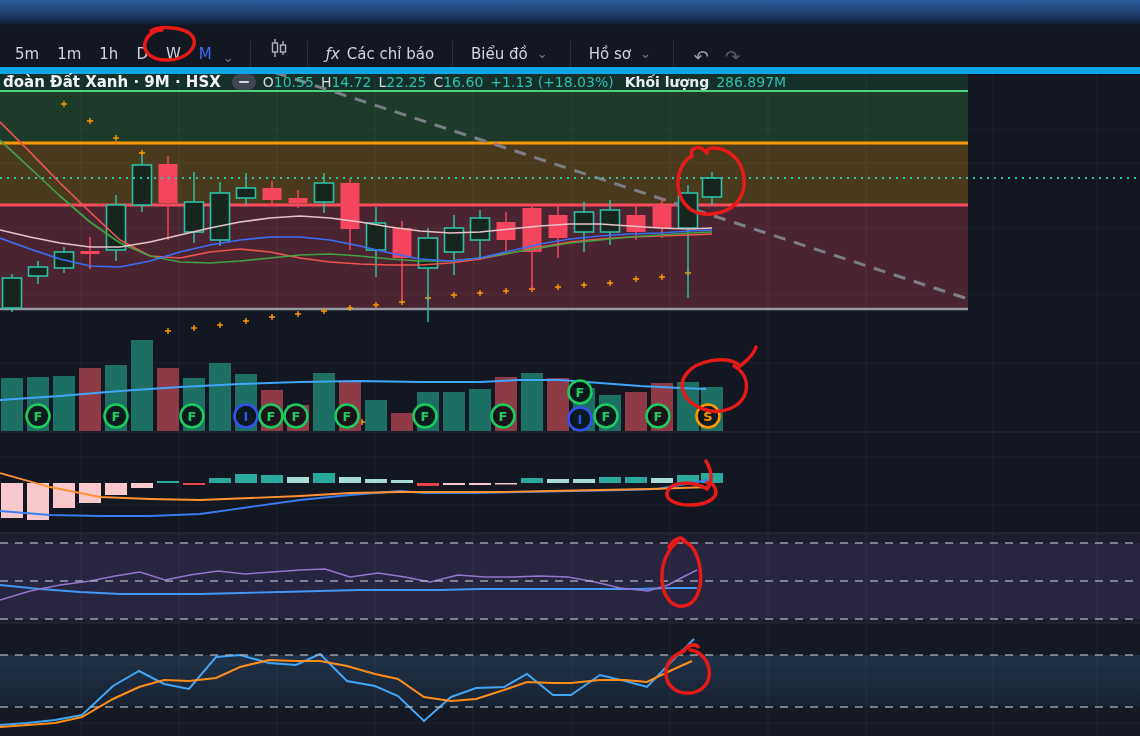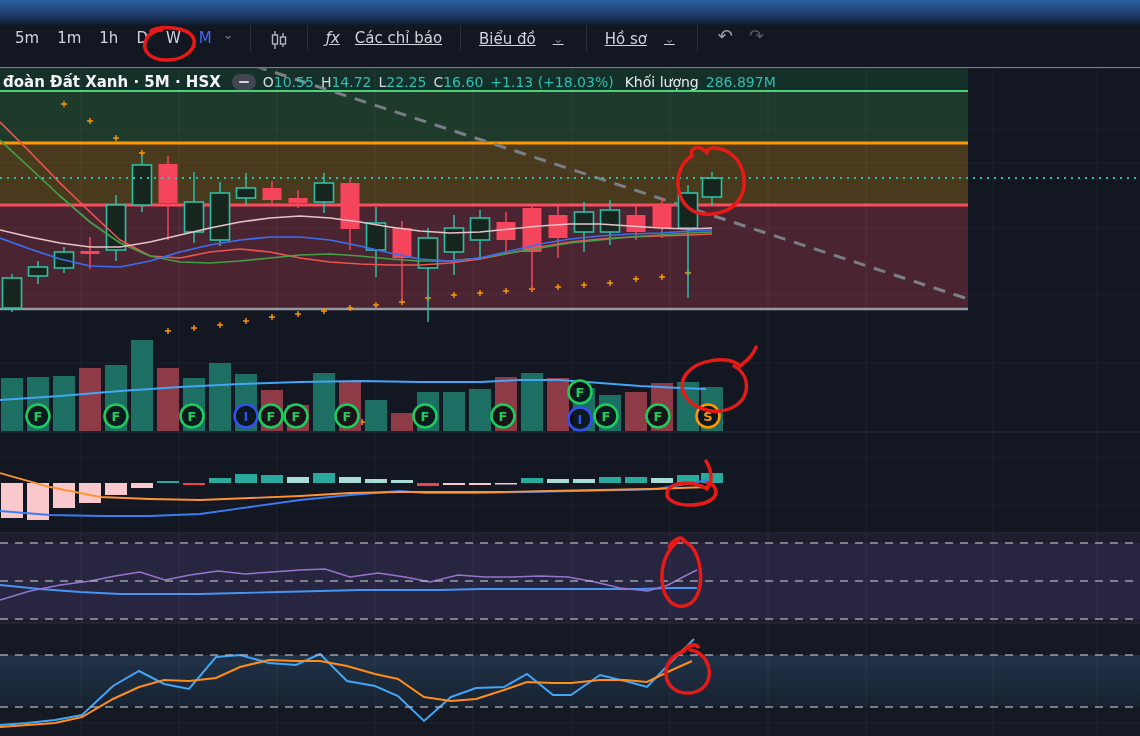--- a/index.html
+++ b/index.html
@@ -1,39 +1,39 @@
 <!DOCTYPE html>
 <html><head>
 <meta charset="utf-8">
 <style>
   html,body{margin:0;padding:0;background:#0d1117;}
   .screen{position:relative;width:1140px;height:736px;overflow:hidden;
           background:#131722;font-family:"DejaVu Sans","Liberation Sans",sans-serif;}
   .titlebar{position:absolute;left:0;top:0;width:1140px;height:25px;
             background:linear-gradient(180deg,#2d5f9f 0%,#1d3e6e 55%,#111a2c 100%);}
   .toolbar{position:absolute;left:0;top:25px;width:1140px;height:42px;background:#131722;
-           border-bottom:1px solid #0ea5e9;display:flex;align-items:flex-start;
+           border-bottom:7px solid #0ea5e9;display:flex;align-items:flex-end;
            color:#d1d4dc;font-size:15px;z-index:2;}
   .tfbtn{padding:4px 9px;border-radius:4px;cursor:pointer;font-weight:500;}
   .tfbtn.active{color:#3f6af5;}
   .chev{color:#787b86;font-size:13px;margin-left:-2px;padding:2px 4px;cursor:pointer;}
   .sep{width:1px;height:26px;background:#2a2e39;margin:0 12px;}
-  .tbtn{display:flex;align-items:center;gap:15px;padding:4px 6px;cursor:pointer;text-decoration:underline;}
+  .tbtn{display:flex;align-items:center;gap:7px;padding:4px 6px;cursor:pointer;}
   .fxg{font-size:15px;color:#d1d4dc;font-style:italic;}
   .undo{color:#9aa0ab;font-size:18px;padding:0 8px;cursor:pointer;}
   .redo{color:#565b66;font-size:18px;padding:0 8px;cursor:pointer;}
   .legend{position:absolute;left:3px;top:72px;height:20px;display:flex;align-items:center;
           gap:7px;z-index:3;font-size:14px;white-space:nowrap;}
   .sym{font-size:15px;font-weight:600;color:#f0f2f6;margin-right:4px;}
   .pill{width:24px;height:16px;border-radius:8px;background:#41454f;display:inline-flex;
         align-items:center;justify-content:center;cursor:pointer;}
   .pill span{display:block;width:10px;height:2px;background:#d5d8e0;border-radius:1px;}
   .lab{color:#d5d8e0;}
   .val{color:#2ebfb0;}
-  .vlab{color:#e8ebf2;font-weight:400;margin-left:4px;}
+  .vlab{color:#e8ebf2;font-weight:700;margin-left:4px;}
   svg.chart{position:absolute;left:0;top:0;z-index:1;}
   svg.anno{position:absolute;left:0;top:0;z-index:9;pointer-events:none;}
 </style>
 </head>
 <body>
 
 <div class="screen">
 
   <div class="titlebar"></div>
 
@@ -76,21 +76,21 @@
     <div class="tbtn">
       <span>Hồ sơ</span>
       <span class="chev">⌄</span>
     </div>
     <div class="sep"></div>
     <span class="undo"><span>↶</span></span>
     <span class="redo"><span>↷</span></span>
   </div>
 
   <div class="legend">
-    <span class="sym">đoàn Đất Xanh · 5M · HSX</span>
+    <span class="sym">đoàn Đất Xanh · 9M · HSX</span>
     <span class="pill">
         <span></span>
       </span>
     <span><span class="lab">O</span><span class="val">10.55</span></span>
     <span><span class="lab">H</span><span class="val">14.72</span></span>
     <span><span class="lab">L</span><span class="val">22.25</span></span>
     <span><span class="lab">C</span><span class="val">16.60</span></span>
     <span class="val">+1.13 (+18.03%)</span>
     <span class="vlab">Khối lượng</span>
     <span class="val">286.897M</span>

